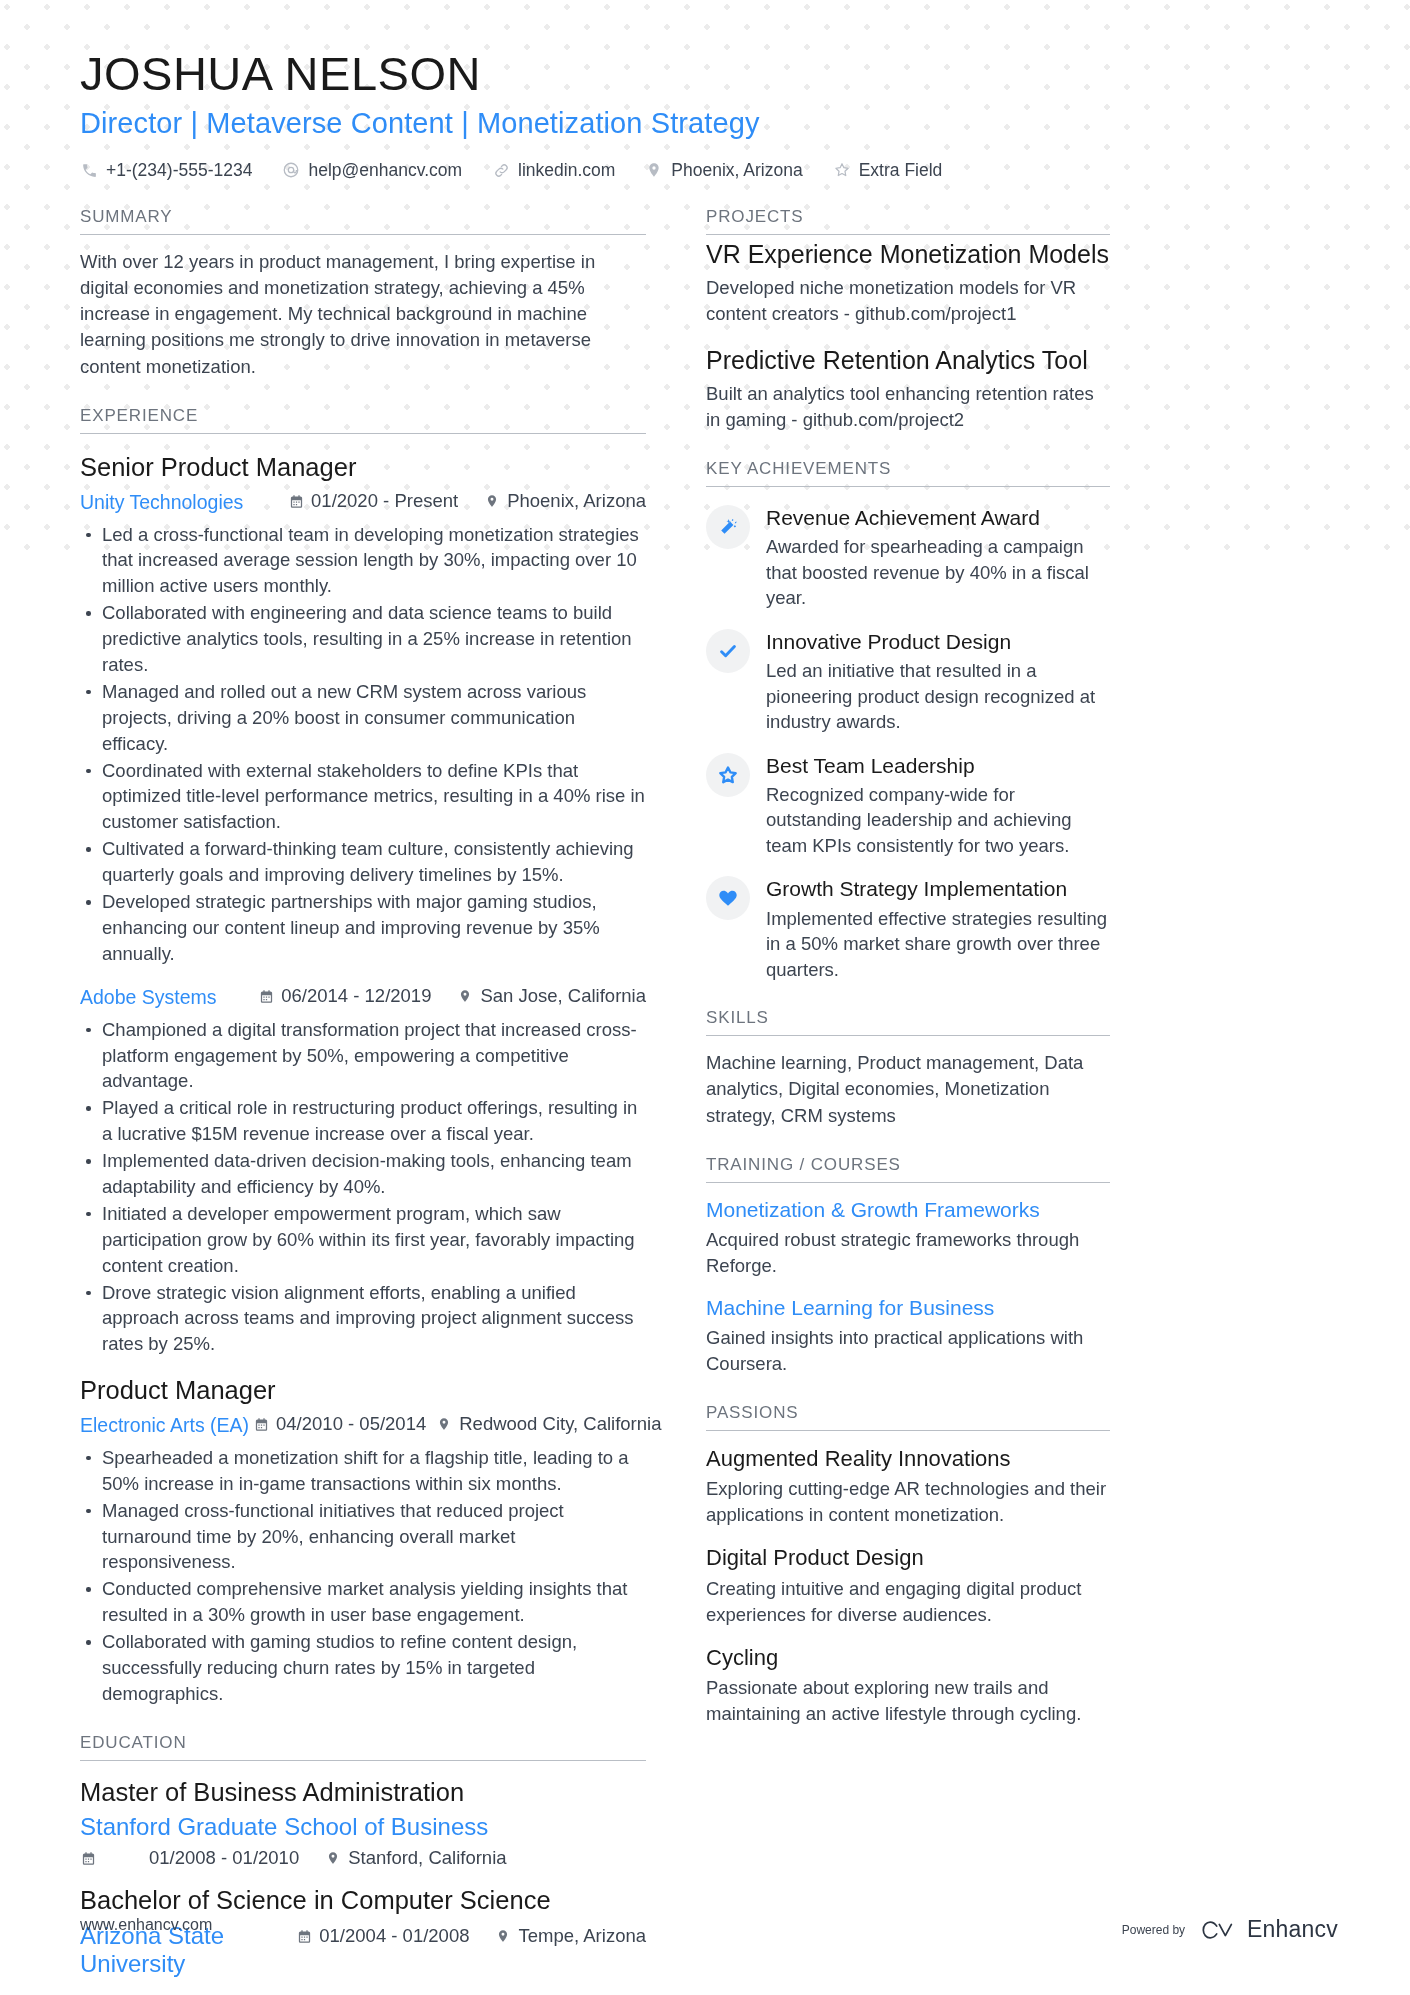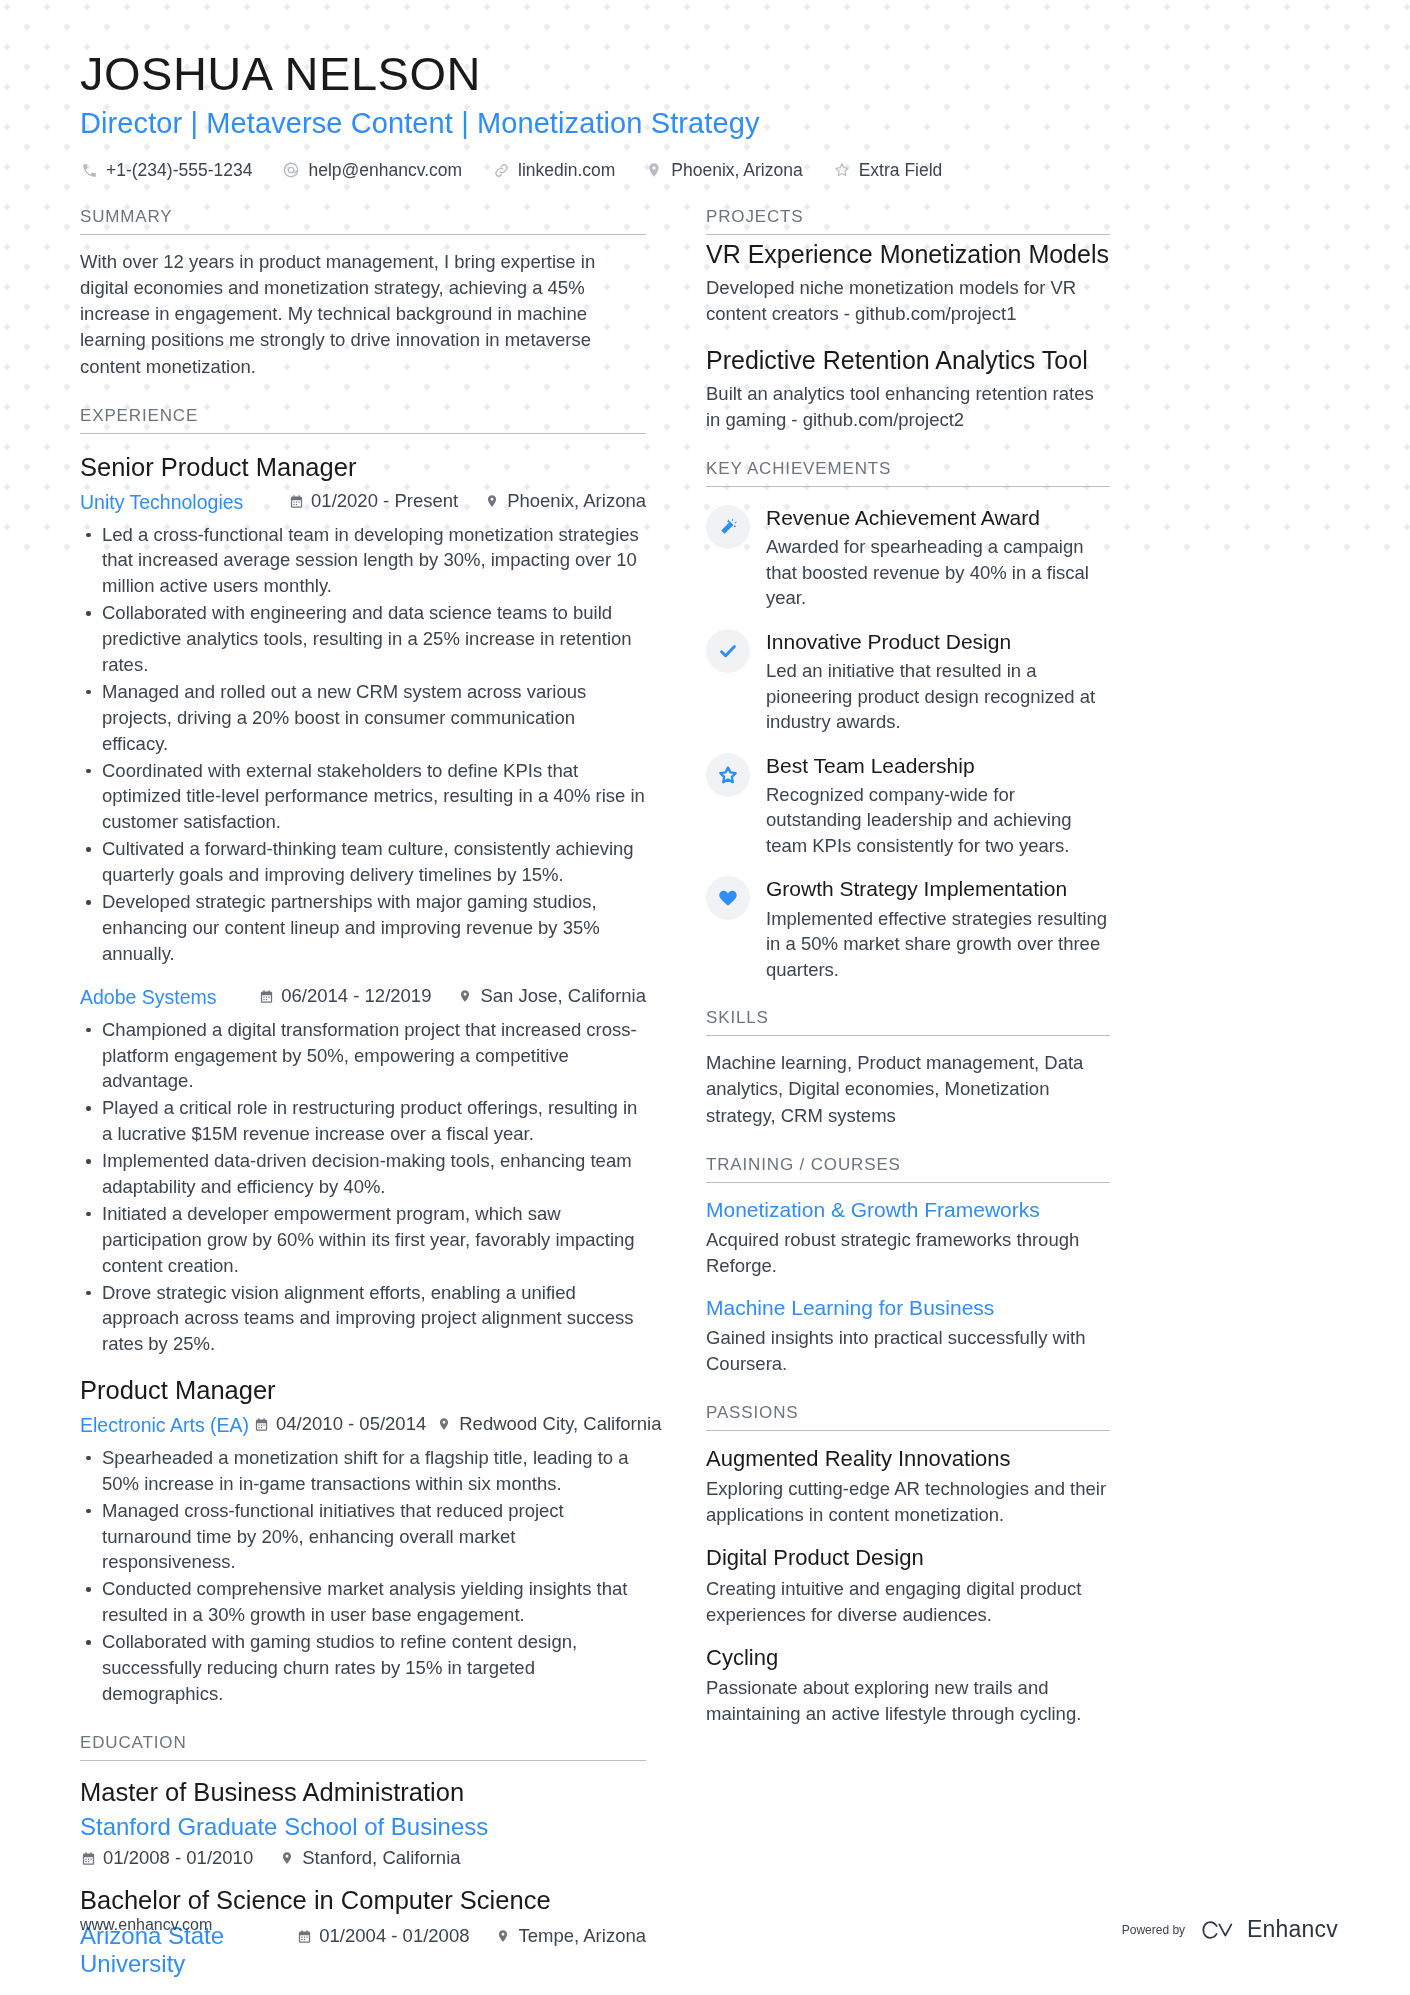--- a/index.html
+++ b/index.html
@@ -463,21 +463,21 @@
         </div>
       </div>
 
       <div class="sec">
         <div class="sec-title">EDUCATION</div>
 
         <div class="edu">
           <div class="edu-title">Master of Business Administration</div>
           <div class="edu-school">Stanford Graduate School of Business</div>
           <div class="edu-meta">
-            <span class="meta-chunk" style="margin-left:0;">
+            <span class="meta-chunk" style="margin-left:0;gap:46px;">
               <span class="ico">
                 <svg width="15" height="15" viewBox="0 0 24 24" fill="currentColor">
                       <path d="M7 2v2H5.5A2.5 2.5 0 0 0 3 6.5V20a2 2 0 0 0 2 2h14a2 2 0 0 0 2-2V6.5A2.5 2.5 0 0 0 18.5 4H17V2h-2v2H9V2H7zm-2 8h14v10H5V10zm2 2v2h2v-2H7zm4 0v2h2v-2h-2zm4 0v2h2v-2h-2zM7 16v2h2v-2H7zm4 0v2h2v-2h-2z"></path>
                     </svg>
               </span>
               <span>01/2008 - 01/2010</span>
             </span>
             <span class="meta-chunk">
               <span class="ico">
                 <svg width="14" height="16" viewBox="0 0 24 24" fill="currentColor">
@@ -588,21 +588,21 @@
       </div>
 
       <div class="sec">
         <div class="sec-title">TRAINING / COURSES</div>
         <div class="course">
           <div class="course-title">Monetization &amp; Growth Frameworks</div>
           <div class="course-desc">Acquired robust strategic frameworks through Reforge.</div>
         </div>
         <div class="course">
           <div class="course-title">Machine Learning for Business</div>
-          <div class="course-desc">Gained insights into practical successfully with Coursera.</div>
+          <div class="course-desc">Gained insights into practical applications with Coursera.</div>
         </div>
       </div>
 
       <div class="sec">
         <div class="sec-title">PASSIONS</div>
         <div class="passion">
           <div class="passion-title">Augmented Reality Innovations</div>
           <div class="passion-desc">Exploring cutting-edge AR technologies and their applications in content monetization.</div>
         </div>
         <div class="passion">

